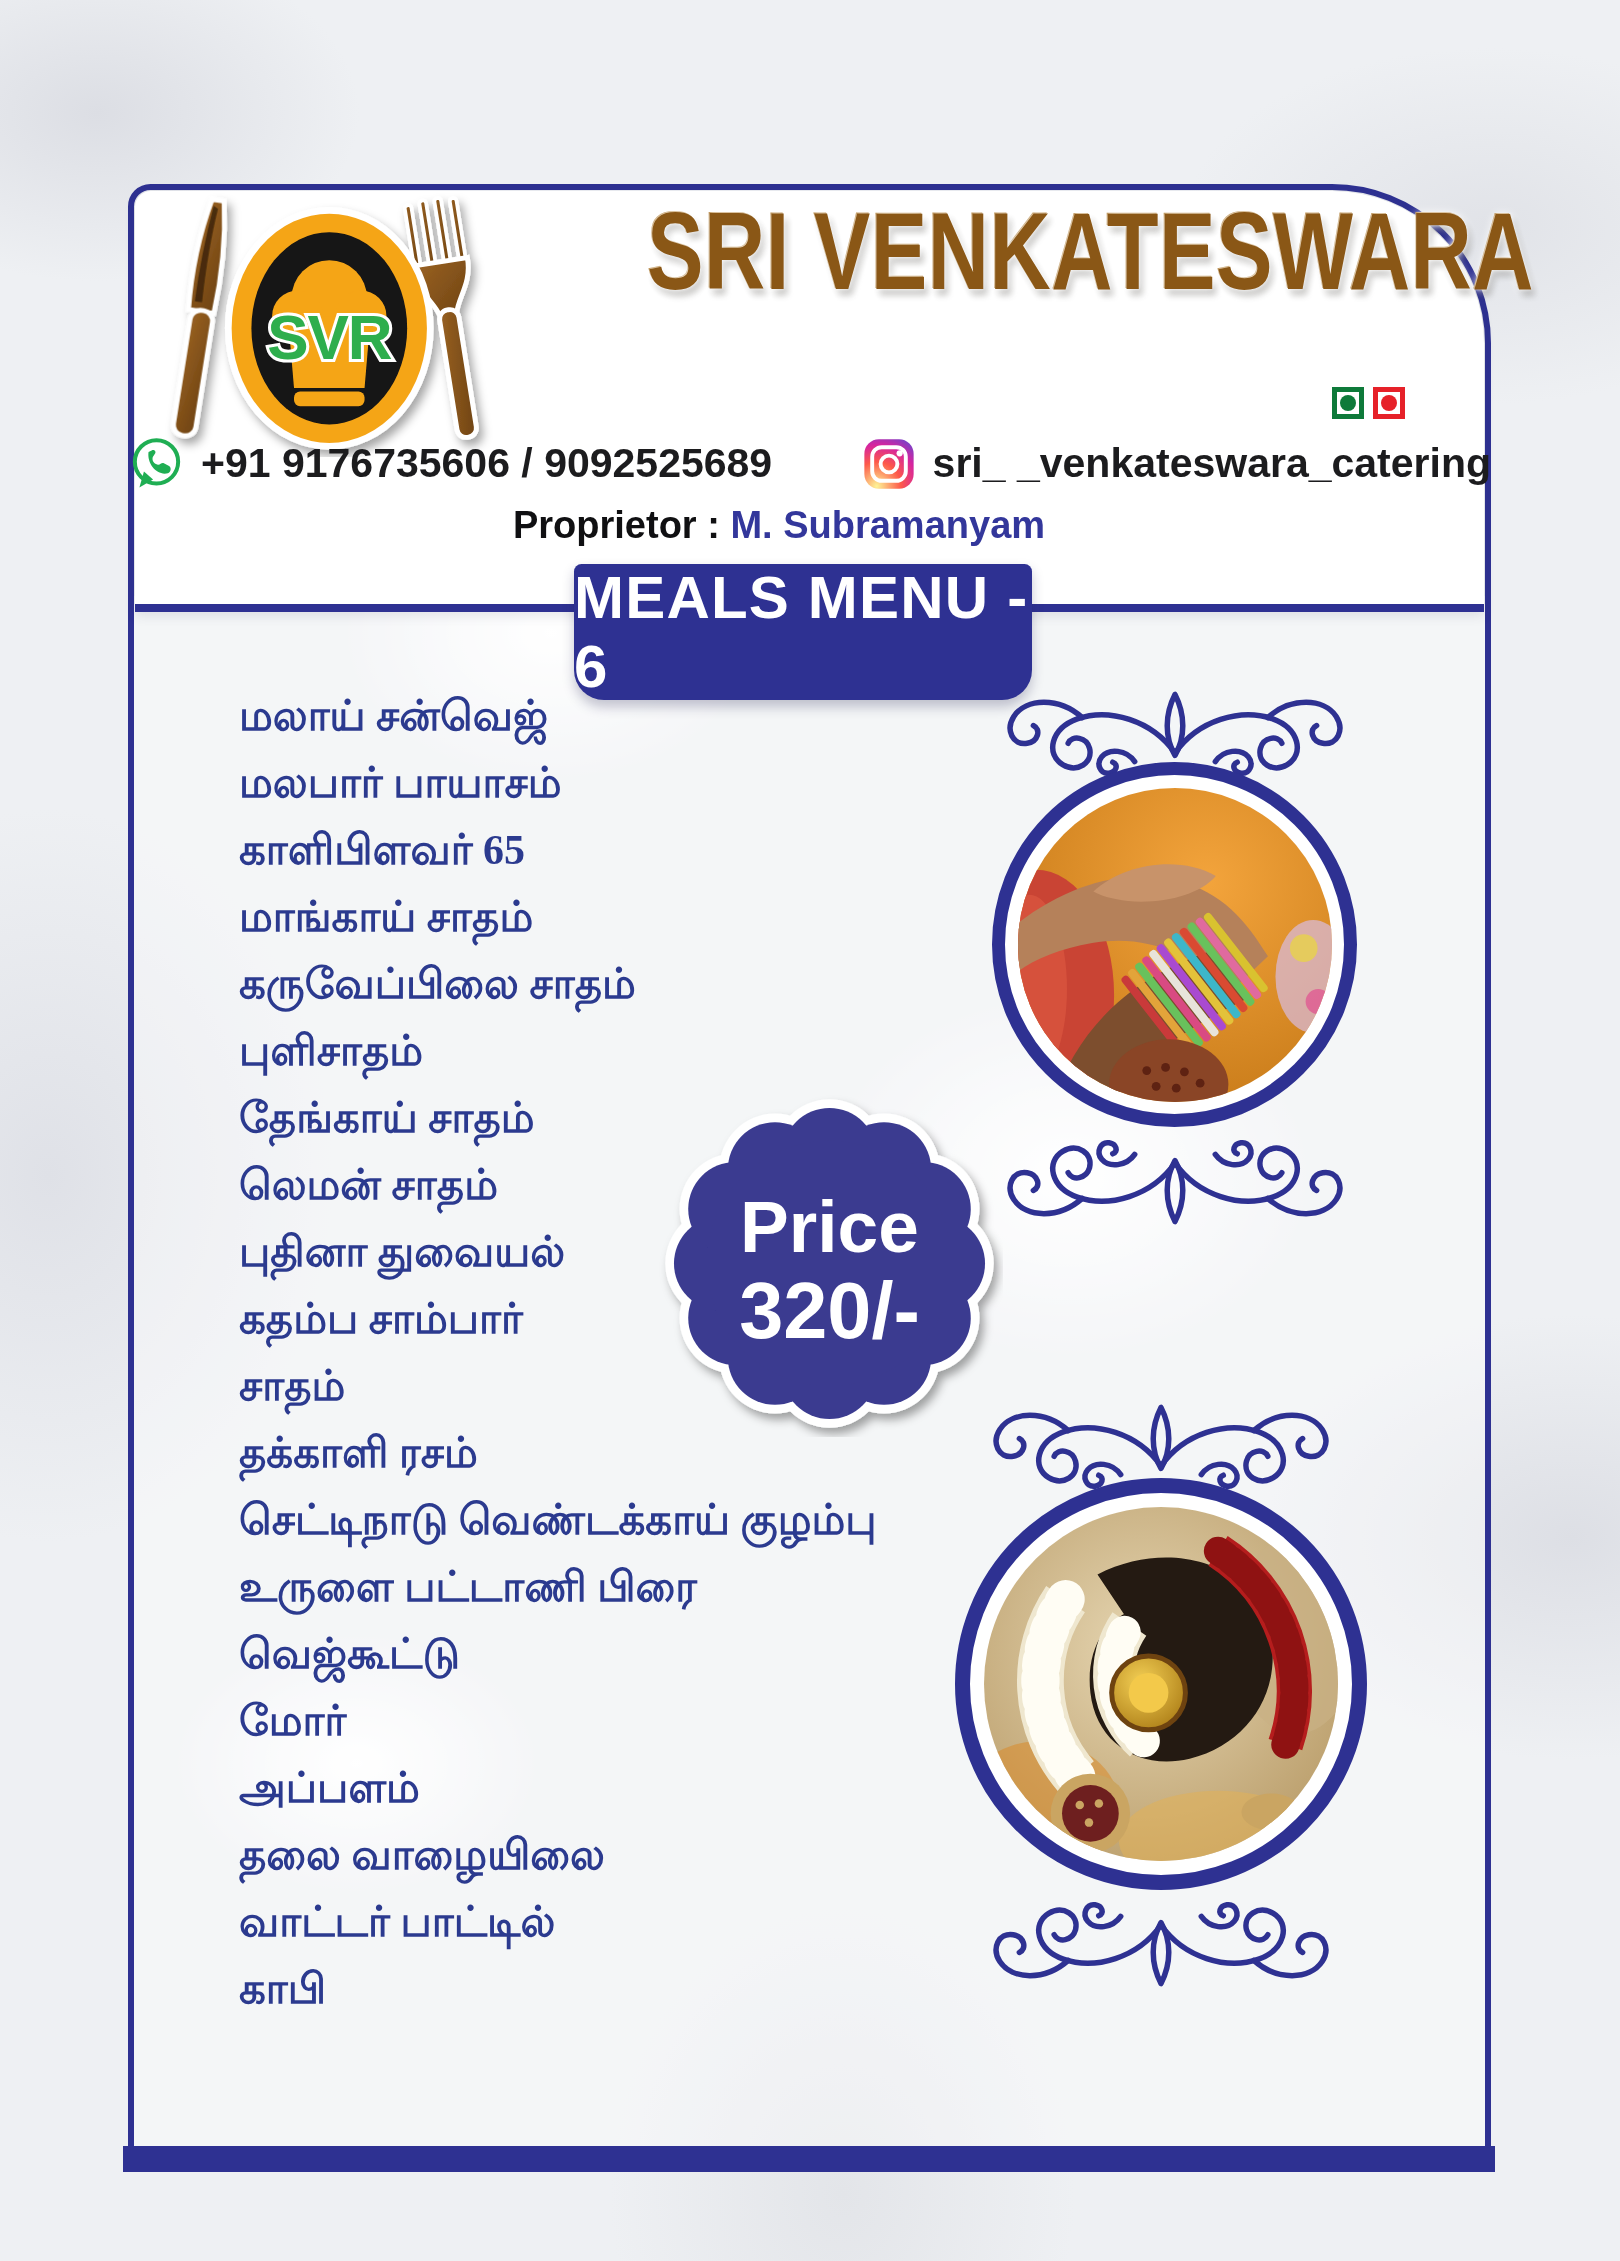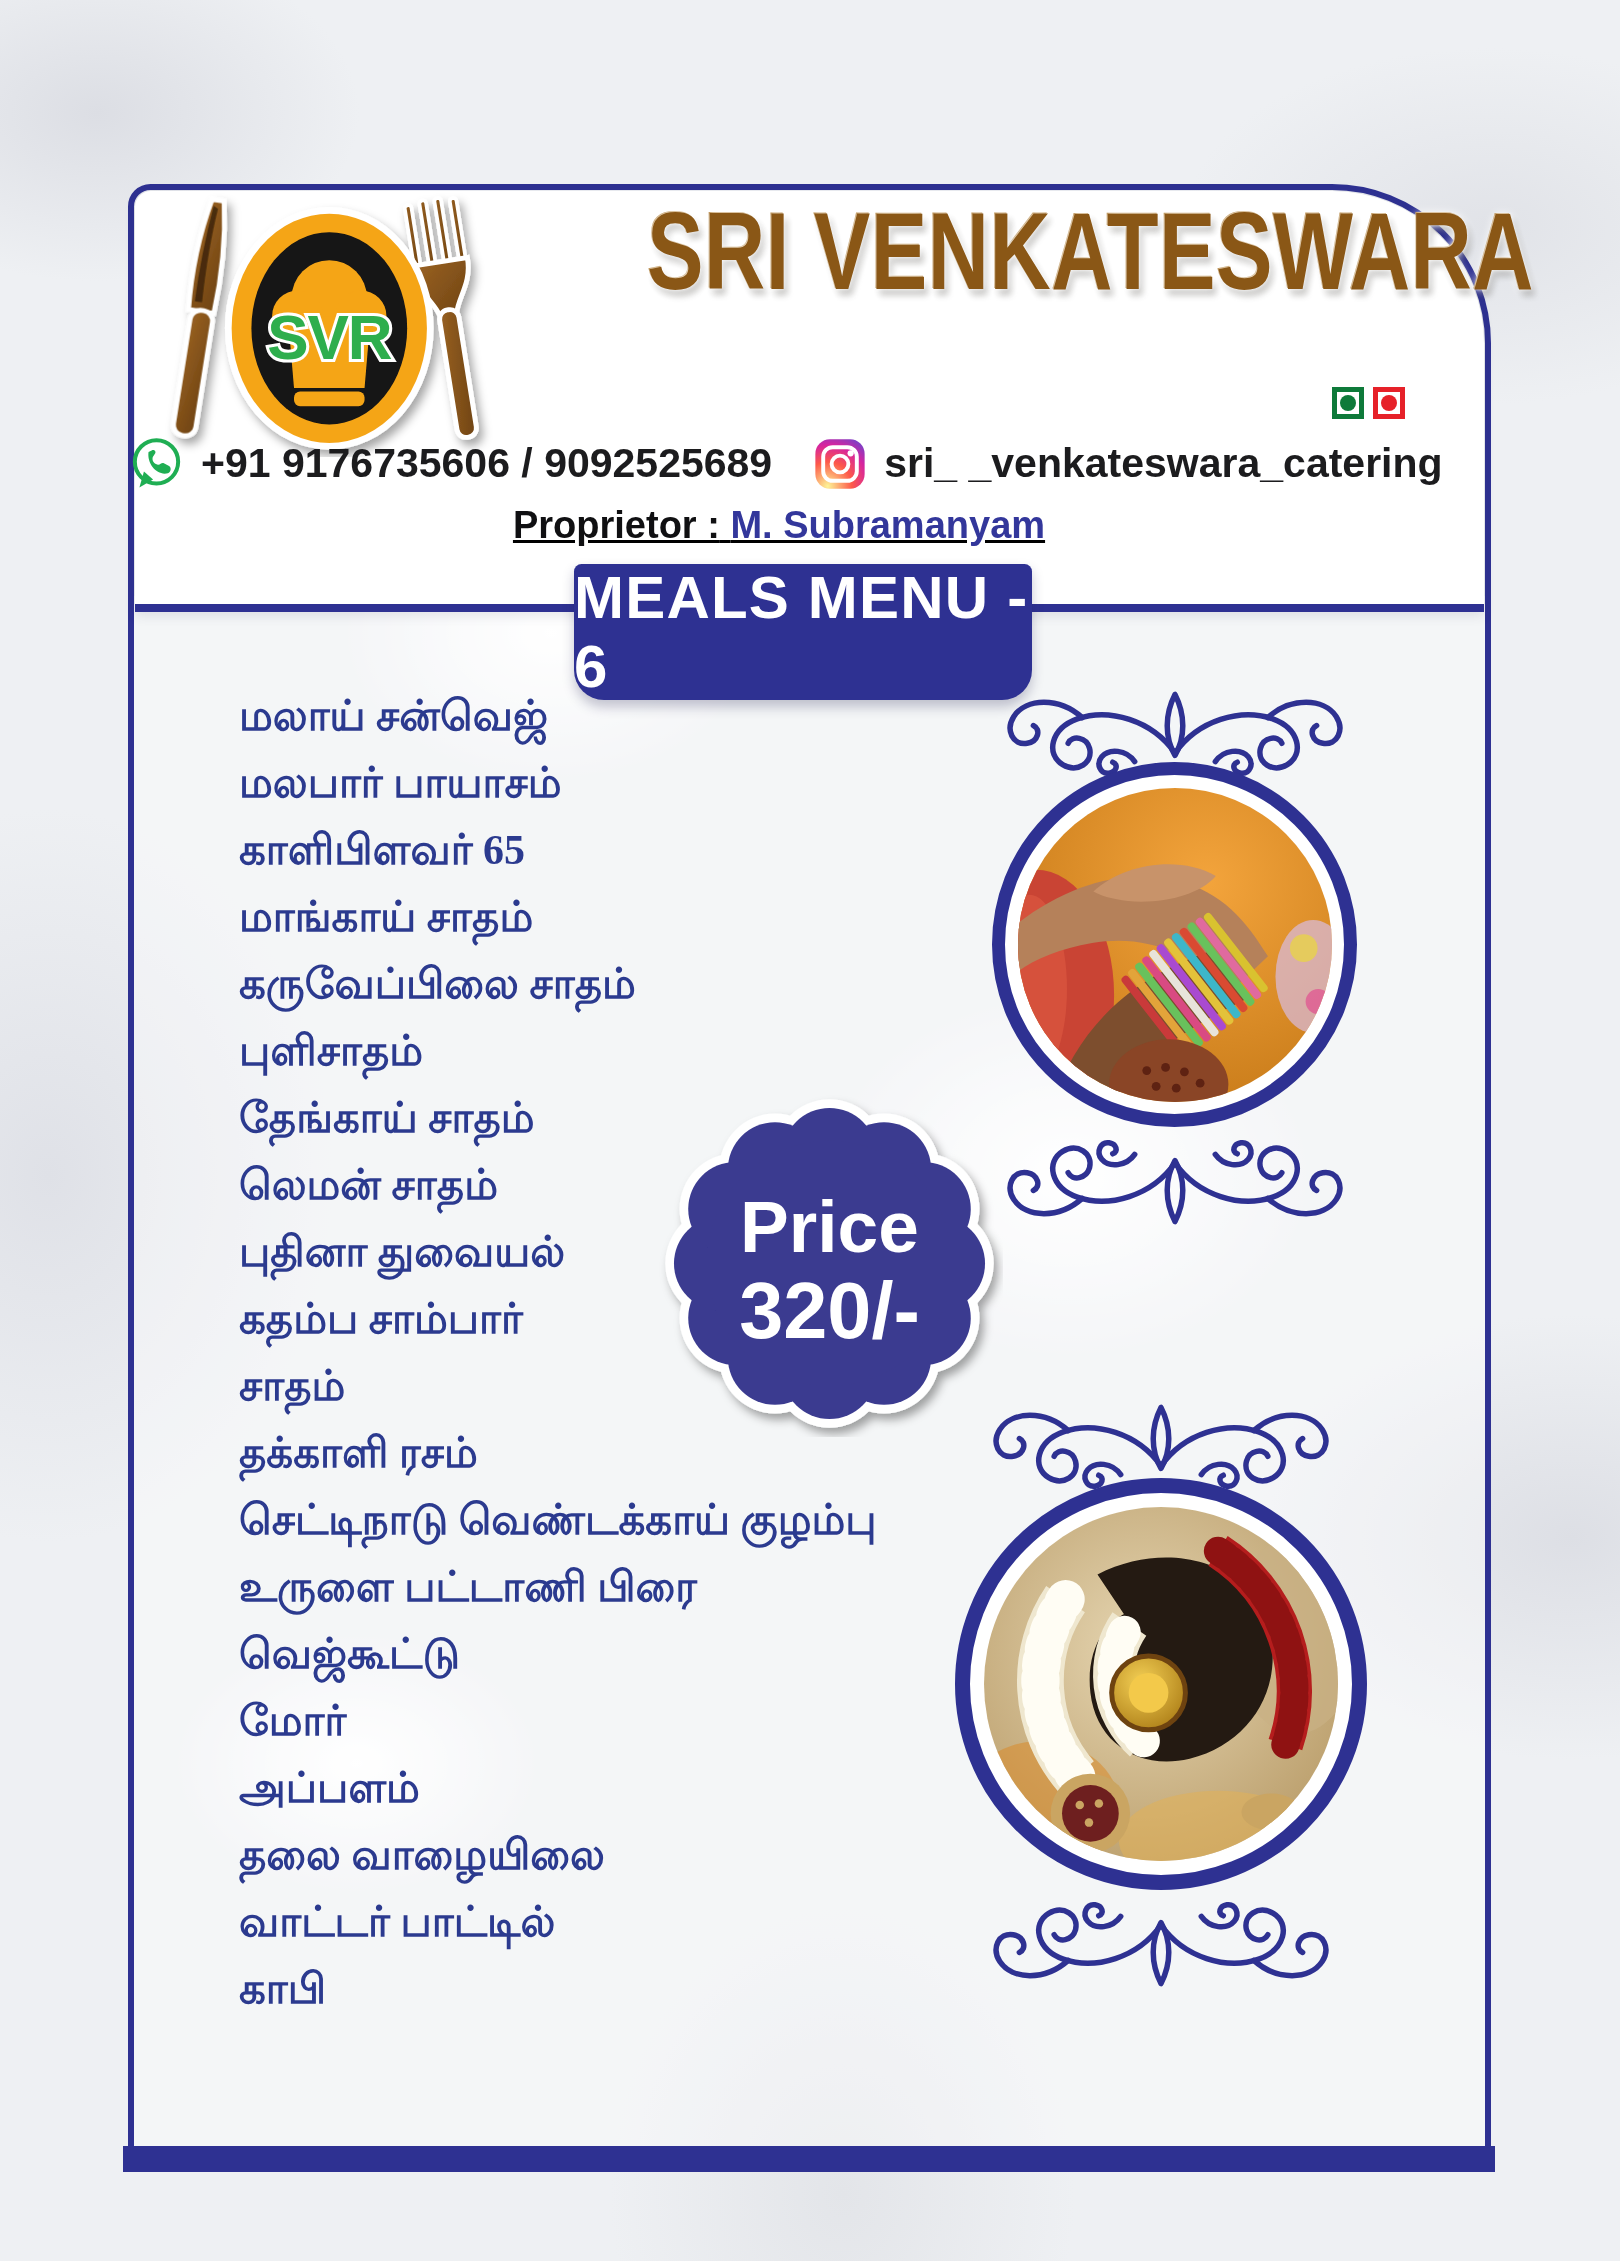--- a/index.html
+++ b/index.html
@@ -48,24 +48,24 @@
     transform:scale(.94,1);letter-spacing:1.2px;
   }
   .marks{left:1332px;top:387px;display:flex;gap:8.7px;}
   .mark{width:32px;height:32px;box-sizing:border-box;border:5.6px solid;display:flex;align-items:center;justify-content:center;background:#fff;}
   .mark-veg{border-color:#0e7a3a;}
   .mark-nonveg{border-color:#e62129;}
   .mark .dot{width:16px;height:16px;border-radius:50%;}
   .mark-veg .dot{background:#0e7a3a;}
   .mark-nonveg .dot{background:#e62129;}
   
-  .contact-row{left:128px;top:435px;width:1363px;display:flex;justify-content:flex-start;align-items:center;gap:40px;}
+  .contact-row{left:128px;top:435px;width:1363px;display:flex;justify-content:space-between;align-items:center;gap:40px;}
   .contact-group{display:flex;align-items:center;gap:16px;}
   .contact-text{font-size:41px;font-weight:bold;color:#1c1c1e;letter-spacing:0px;}
-  .prop-row{left:128px;top:504px;width:1302px;text-align:center;font-size:38px;font-weight:bold;text-decoration:underline;}
+  .prop-row{left:128px;top:504px;width:1302px;text-align:center;font-size:38px;font-weight:bold;}
   .prop-label{color:#101012;}
   .prop-name{color:#33379b;}
   
   .banner{
     left:574px;top:564px;width:458px;height:136px;background:#2e3192;
     border-radius:7.5px 7.5px 30px 30px;display:flex;align-items:center;justify-content:center;
     box-shadow:0 6.2px 11.2px rgba(30,30,80,.25);z-index:5;
   }
   .banner-text{color:#ffffff;font-size:60px;font-weight:bold;letter-spacing:1.2px;}
   

